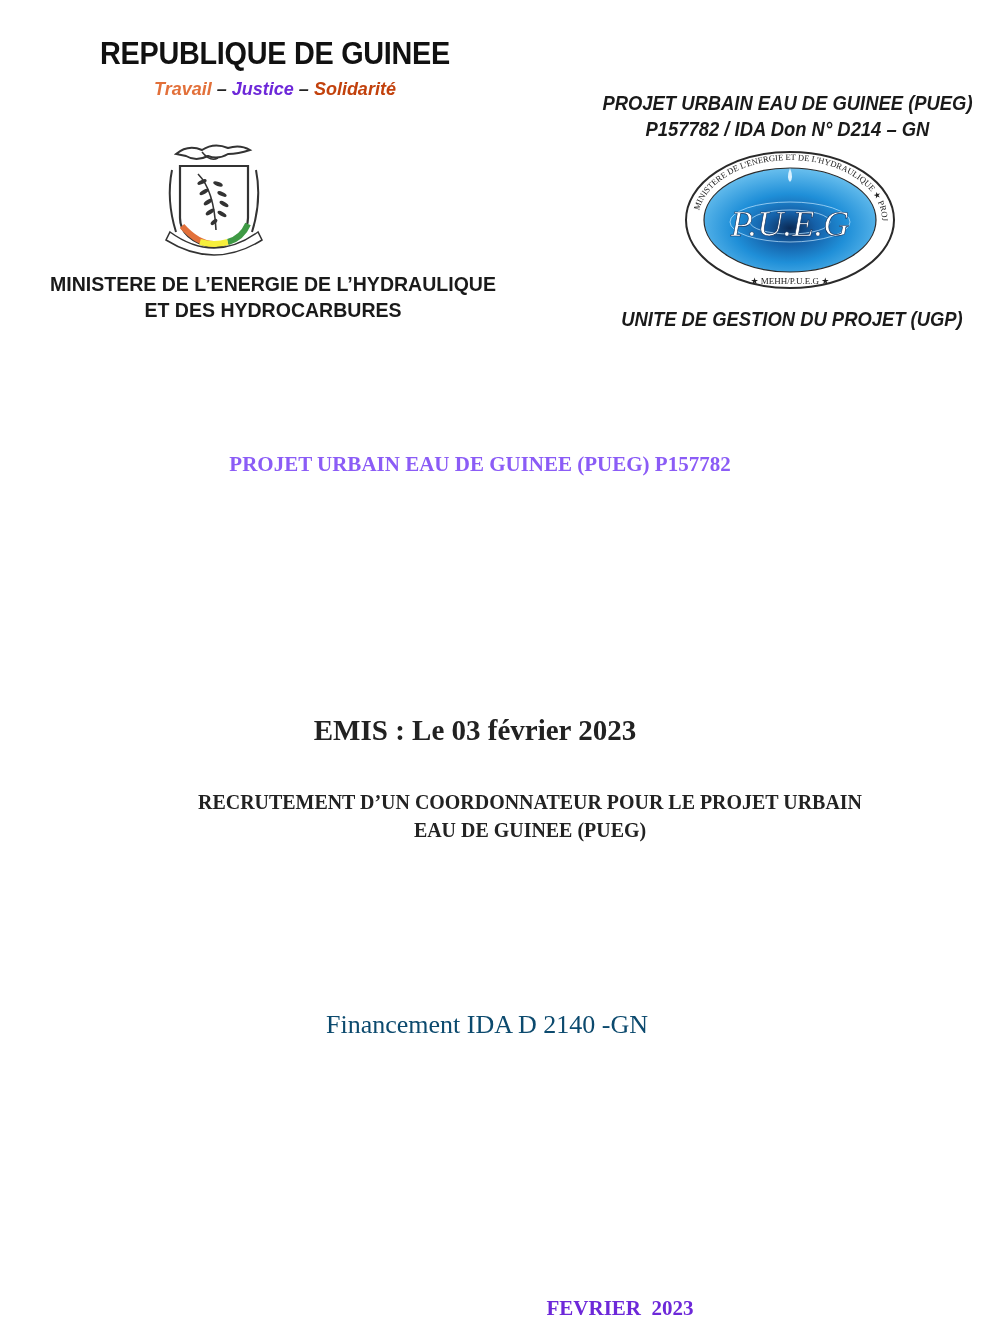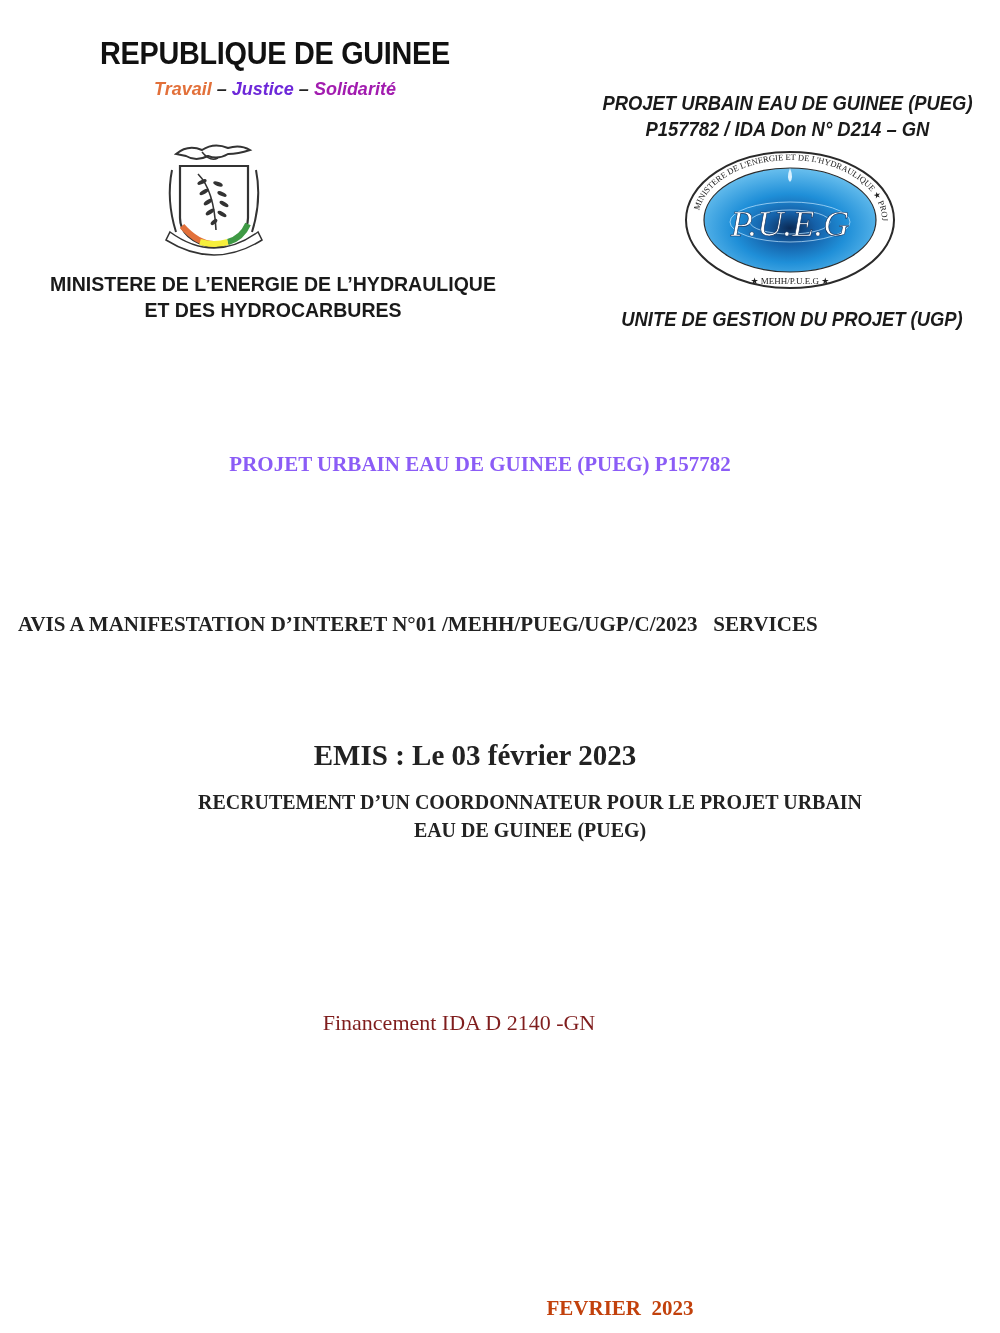--- a/index.html
+++ b/index.html
@@ -25,21 +25,21 @@
       font-size: 31px; font-weight: bold; letter-spacing: -0.3px;
       color: #111;
       transform: scaleX(0.93); transform-origin: center;
     }
     #motto {
       left: 60px; top: 79px; width: 430px;
       font-size: 18px; font-weight: bold; font-style: italic;
     }
     #motto .m1 { color: #e2703a; margin-top: 8px; }
     #motto .m2 { color: #6d28d9; }
-    #motto .m3 { color: #a21caf; }
+    #motto .m3 { color: #c2410c; }
     #motto .dash { color: #222; }
 
     #coat-of-arms {
       left: 158px; top: 140px; width: 112px; height: 120px;
     }
 
     #ministry {
       left: 30px; top: 271px; width: 486px;
       font-size: 21px; font-weight: bold; line-height: 26px;
       color: #1a1a1a;
@@ -69,34 +69,34 @@
       font-size: 21px; font-weight: bold; color: #8b5cf6;
     }
     #avis {
       left: 0px; top: 605px; width: 950px;
       font-size: 21px; font-weight: bold; line-height: 38px; color: #222;
     }
     #avis .l1 { display: block; padding-left: 18px; text-align: left; white-space: pre; }
     #avis .l2 { display: block; text-align: center; padding-left: 0px; }
     #emis {
       left: 160px; top: 714px; width: 630px;
-      font-size: 29px; font-weight: bold; color: #222; margin-top: 25px;
+      font-size: 29px; font-weight: bold; color: #222;
     }
     #recrutement {
       left: 110px; top: 788px; width: 840px;
       font-size: 21px; font-weight: bold; line-height: 28px; color: #222;
       transform: scaleX(0.95); transform-origin: center;
     }
     #financement {
-      left: 284px; top: 1010px; width: 350px;
-      font-size: 22px; color: #7f1d1d;
+      left: 312px; top: 1010px; width: 350px;
+      font-size: 26px; color: #0c4a6e;
     }
     #date-footer {
       left: 470px; top: 1296px; width: 300px;
-      font-size: 21px; font-weight: bold; color: #c2410c;
+      font-size: 21px; font-weight: bold; color: #6d28d9;
     }
   </style>
 </head>
 <body>
 
 <div id="rep-title" class="abs sans center">REPUBLIQUE DE GUINEE</div>
 
 <div id="motto" class="abs sans center">
   <span class="m1">Travail</span><span class="dash"> – </span><span class="m2">Justice</span><span class="dash"> – </span><span class="m3">Solidarité</span>
 </div>
@@ -165,21 +165,20 @@
     </text>
     <text x="106" y="134" text-anchor="middle" font-family="Liberation Serif, serif" font-size="9" fill="#222">★ MEHH/P.U.E.G ★</text>
   </svg>
 </div>
 
 <div id="ugp" class="abs sans center">UNITE DE GESTION DU PROJET (UGP)</div>
 
 <div id="project-title" class="abs serif center">PROJET URBAIN EAU DE GUINEE (PUEG) P157782</div>
 
 <div id="avis" class="abs serif">
-  <span class="l1">AVIS A MANIFESTATION D’INTERET N°01 /MEHH/PUEG/UGP/C/2023   SERVICES</span>
 </div>
 
 <div id="emis" class="abs serif center">EMIS : Le 03 février 2023</div>
 
 <div id="recrutement" class="abs serif center">
   <div>RECRUTEMENT D’UN COORDONNATEUR POUR LE PROJET URBAIN</div>
   <div>EAU DE GUINEE (PUEG)</div>
 </div>
 
 <div id="financement" class="abs serif center">Financement IDA D 2140 -GN</div>

